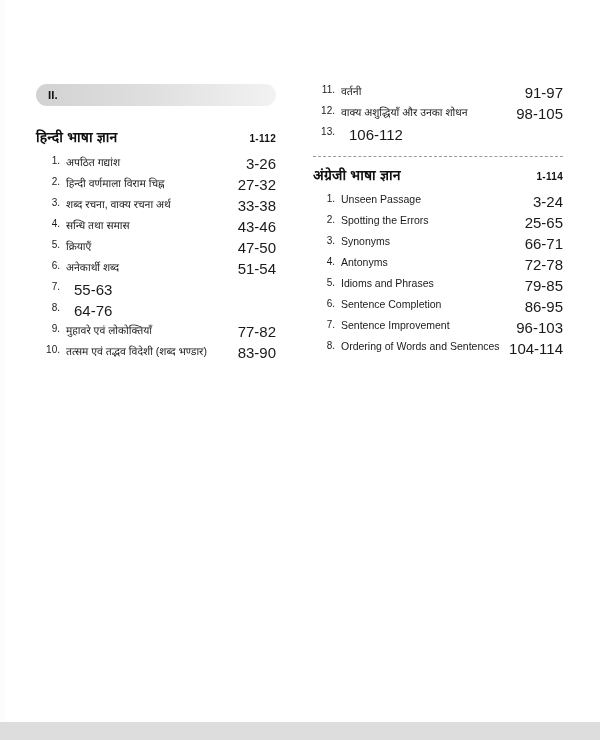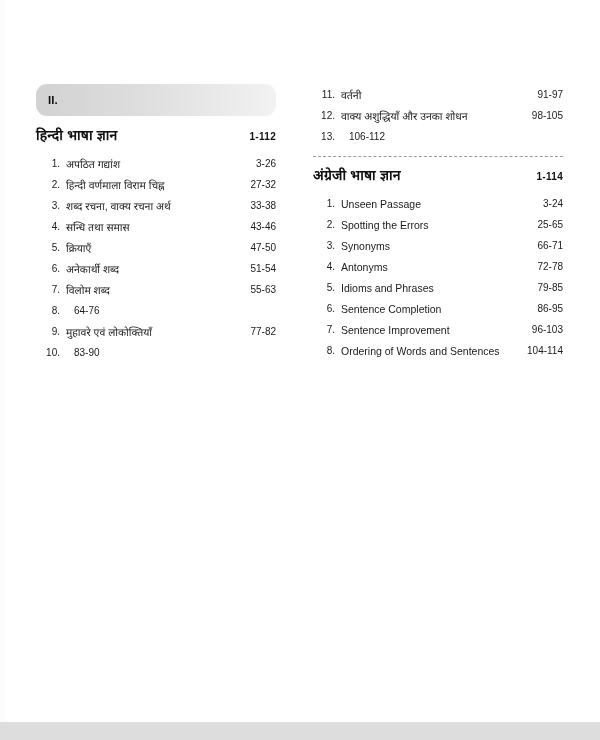--- a/index.html
+++ b/index.html
@@ -49,28 +49,28 @@
 
   .col {
     position: absolute;
     top: 84px;
   }
   .col-left  { left: 36px;  width: 240px; }
   .col-right { left: 313px; width: 250px; }
 
   
   .section-banner {
-    height: 32px;
+    height: 22px;
     border-radius: 11px;
     background: linear-gradient(to right, #d2d2d2 0%, #dedede 45%, #ebebeb 80%, #f2f2f2 100%);
     display: flex;
     align-items: center;
     padding-left: 12px;
     box-sizing: border-box;
-    margin-bottom: 9px;
+    margin-bottom: 21px;
   }
   .section-banner .numeral {
     font-weight: bold;
     font-size: 11.5px;
     margin-right: 9px;
     color: #111;
   }
   .section-banner .banner-title {
     font-weight: bold;
     font-size: 12.5px;
@@ -93,41 +93,41 @@
   .part-heading .part-pages { font-size: 10px; letter-spacing: 0.3px; }
 
   
   ol.toc-list {
     list-style: none;
     margin: 0;
     padding: 0;
   }
   .toc-row {
     display: flex;
-    align-items: center;
+    align-items: flex-start;
     font-size: 10.5px;
     color: #1a1a1a;
     height: 21px;
   }
   .toc-row .idx {
     width: 24px;
     text-align: right;
     flex: 0 0 24px;
     padding-right: 6px;
     font-size: 10px;
   }
   .toc-row .label {
     flex: 1 1 auto;
     white-space: nowrap;
     overflow: hidden;
   }
   .toc-row .pages {
     flex: 0 0 auto;
     text-align: right;
-    font-size: 10px;
+    font-size: 15px;
     padding-left: 8px;
   }
 
   
   .col-right .toc-row .idx { width: 22px; flex: 0 0 22px; }
 
   .divider-dashed {
     border: 0;
     border-top: 1px dashed #9a9a9a;
     margin: 9px 0 8px 0;
@@ -180,34 +180,34 @@
             <span class="label">क्रियाएँ</span>
             <span class="pages">47-50</span>
           </li>
           <li class="toc-row">
             <span class="idx">6.</span>
             <span class="label">अनेकार्थी शब्द</span>
             <span class="pages">51-54</span>
           </li>
           <li class="toc-row">
             <span class="idx">7.</span>
-            <span class="label">विलोम शब्द</span>
             <span class="pages">55-63</span>
           </li>
           <li class="toc-row">
             <span class="idx">8.</span>
             <span class="pages">64-76</span>
           </li>
           <li class="toc-row">
             <span class="idx">9.</span>
             <span class="label">मुहावरे एवं लोकोक्तियाँ</span>
             <span class="pages">77-82</span>
           </li>
           <li class="toc-row">
             <span class="idx">10.</span>
+            <span class="label">तत्सम एवं तद्भव विदेशी (शब्द भण्डार)</span>
             <span class="pages">83-90</span>
           </li>
         </ol>
     </div>
 
     <div class="col col-right">
 
       <ol class="toc-list" id="right-cont-list">
           <li class="toc-row">
             <span class="idx">11.</span>

